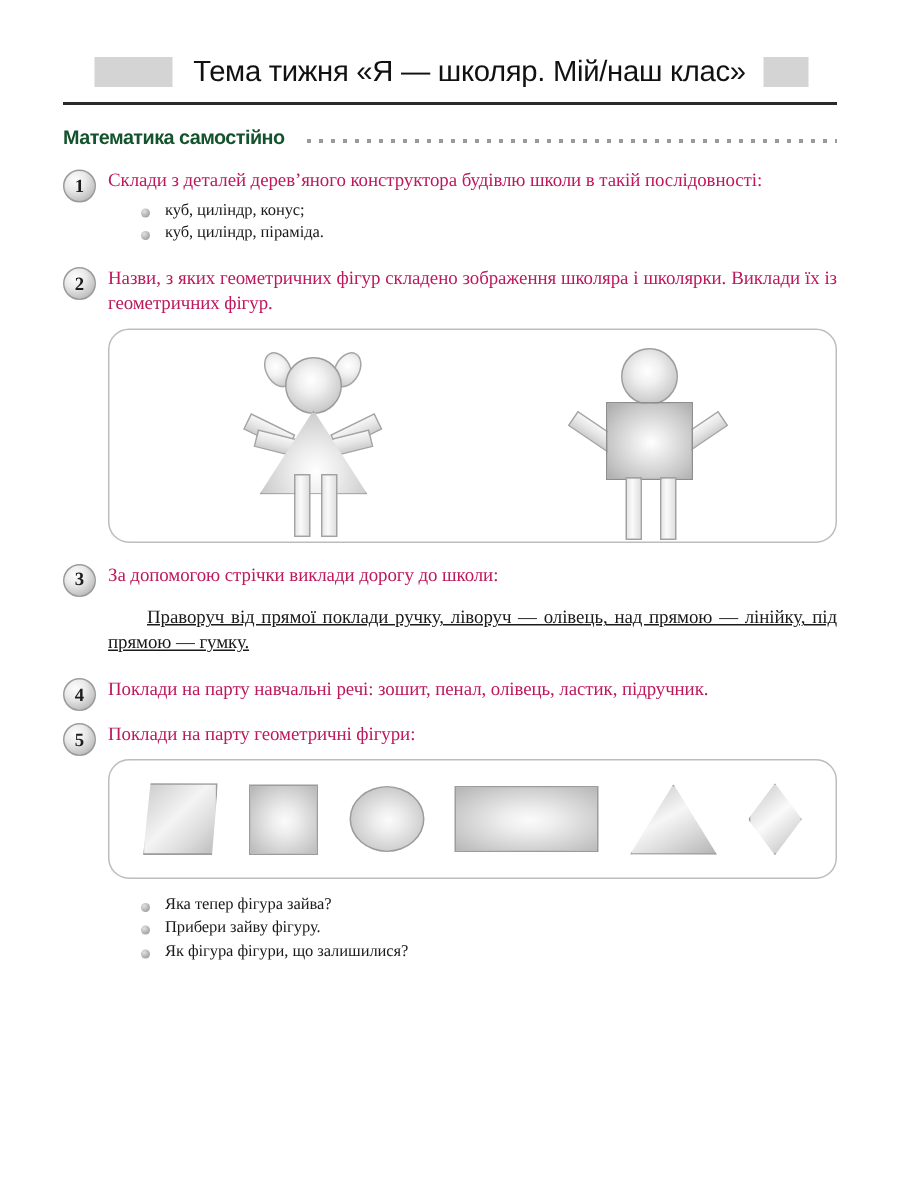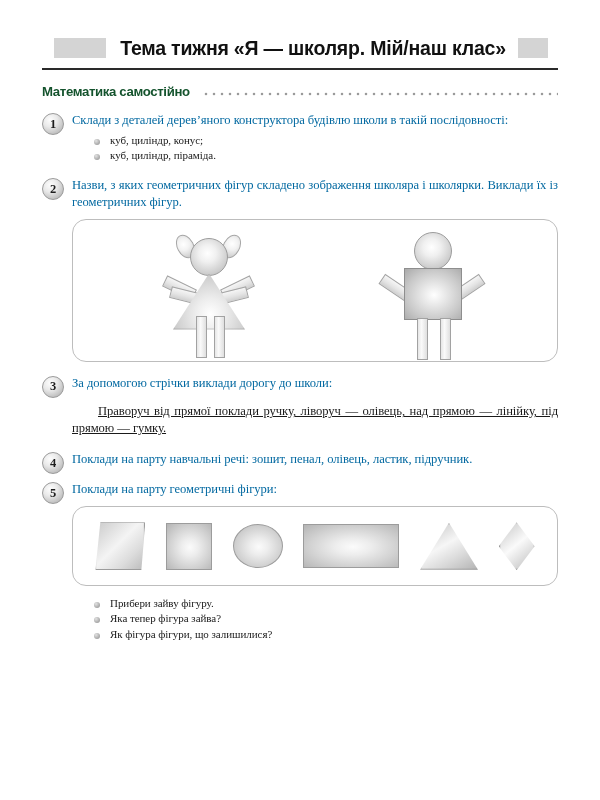--- a/index.html
+++ b/index.html
@@ -20,21 +20,21 @@
     height: 30px;
   }
   .hdr-block {
     background: #d4d4d4;
     height: 20px;
   }
   .hdr-block.left  { width: 52px; margin-right: 14px; }
   .hdr-block.right { width: 30px; margin-left: 12px; }
   .hdr-title {
     font-family: "Liberation Sans", sans-serif;
-    font-weight: bold;
+    font-weight: normal;
     font-size: 19.5px;
     letter-spacing: -0.2px;
     white-space: nowrap;
     color: #111;
   }
   .hdr-rule {
     margin: 5px 42px 0 42px;
     border-top: 2.4px solid #2a2a2a;
   }
 
@@ -79,21 +79,21 @@
     font-size: 12.5px;
     color: #1d1d1d;
     display: flex; align-items: center; justify-content: center;
     line-height: 1;
   }
   .task-text {
     font-size: 12.6px;
     line-height: 1.33;
     text-align: justify;
     letter-spacing: -0.05px;
-    color: #0369a1;
+    color: #be185d;
   }
   .bullets {
     list-style: none;
     margin: 4px 0 0 0;
     padding: 0 0 0 22px;
   }
   .bullets li {
     position: relative;
     font-size: 11px;
     line-height: 1.38;
@@ -314,21 +314,21 @@
       <div class="gfill shp-square"></div>
       <div class="gfill shp-circle"></div>
       <div class="gfill shp-rect"></div>
       <div class="shp-tri"></div>
       <div class="shp-rhomb"></div>
     </div>
   </div>
 
   <div class="task" style="margin-top:10px;padding-left:30px;">
     <ul class="bullets" style="margin-top:0;">
+      <li>Яка тепер фігура зайва?</li>
       <li>Прибери зайву фігуру.</li>
-      <li>Яка тепер фігура зайва?</li>
       <li>Як фігура фігури, що залишилися?</li>
     </ul>
   </div>
 
   <div class="page-num">4</div>
 
 </div>
 
 </body></html>

